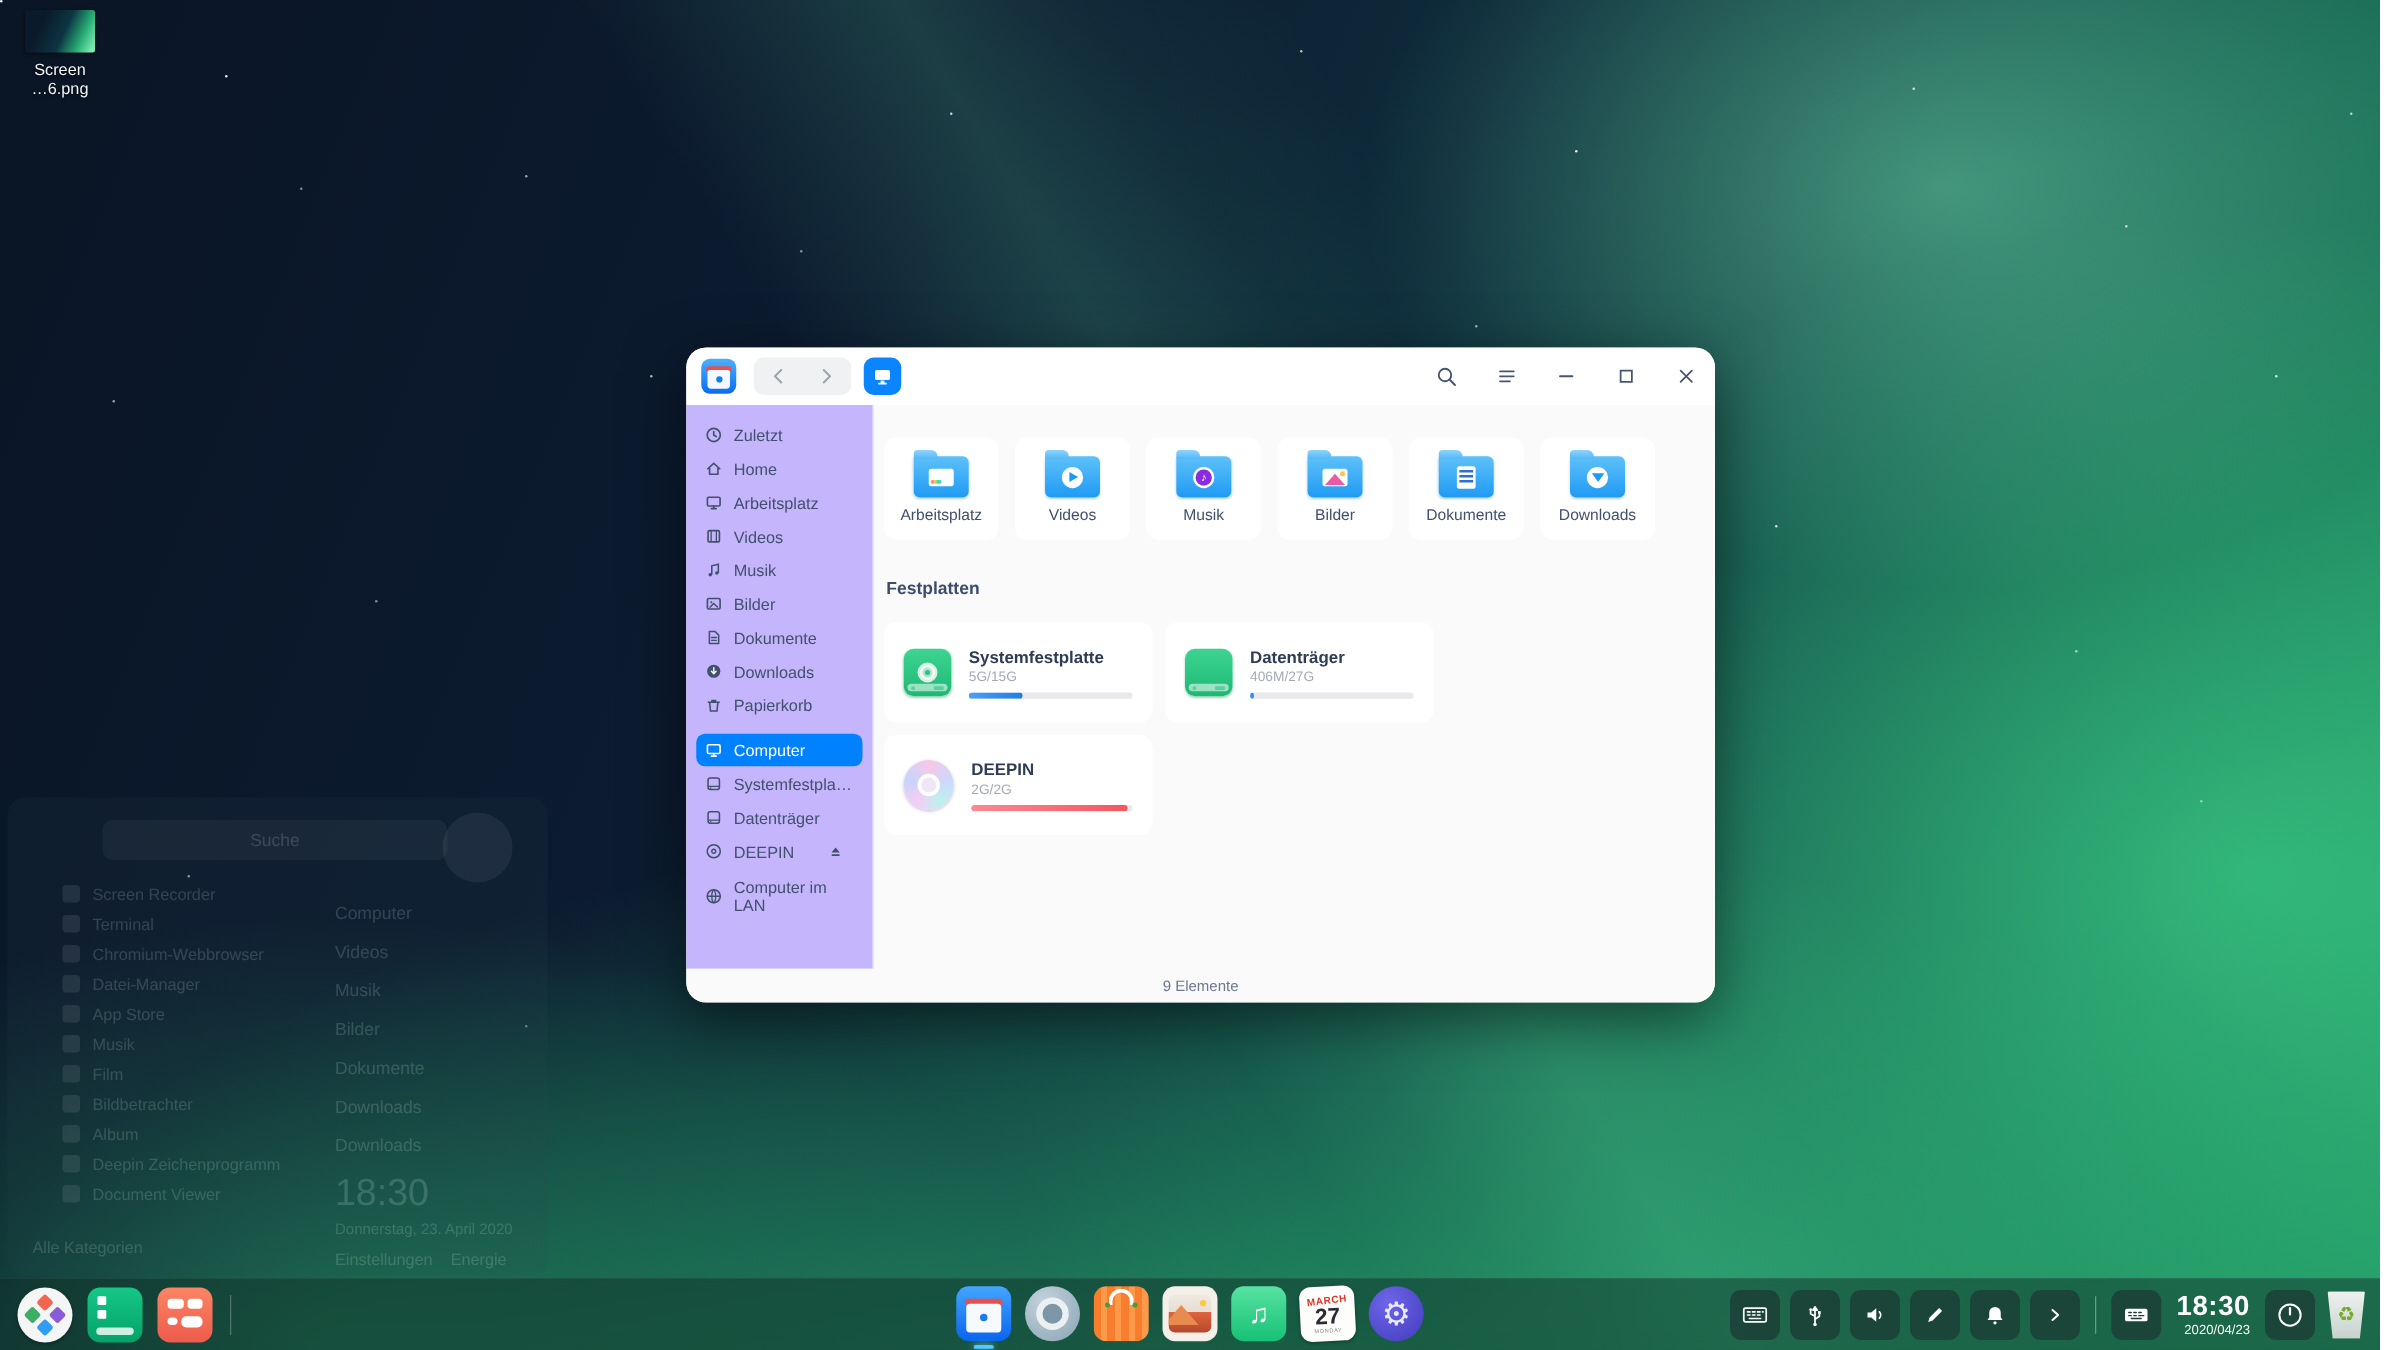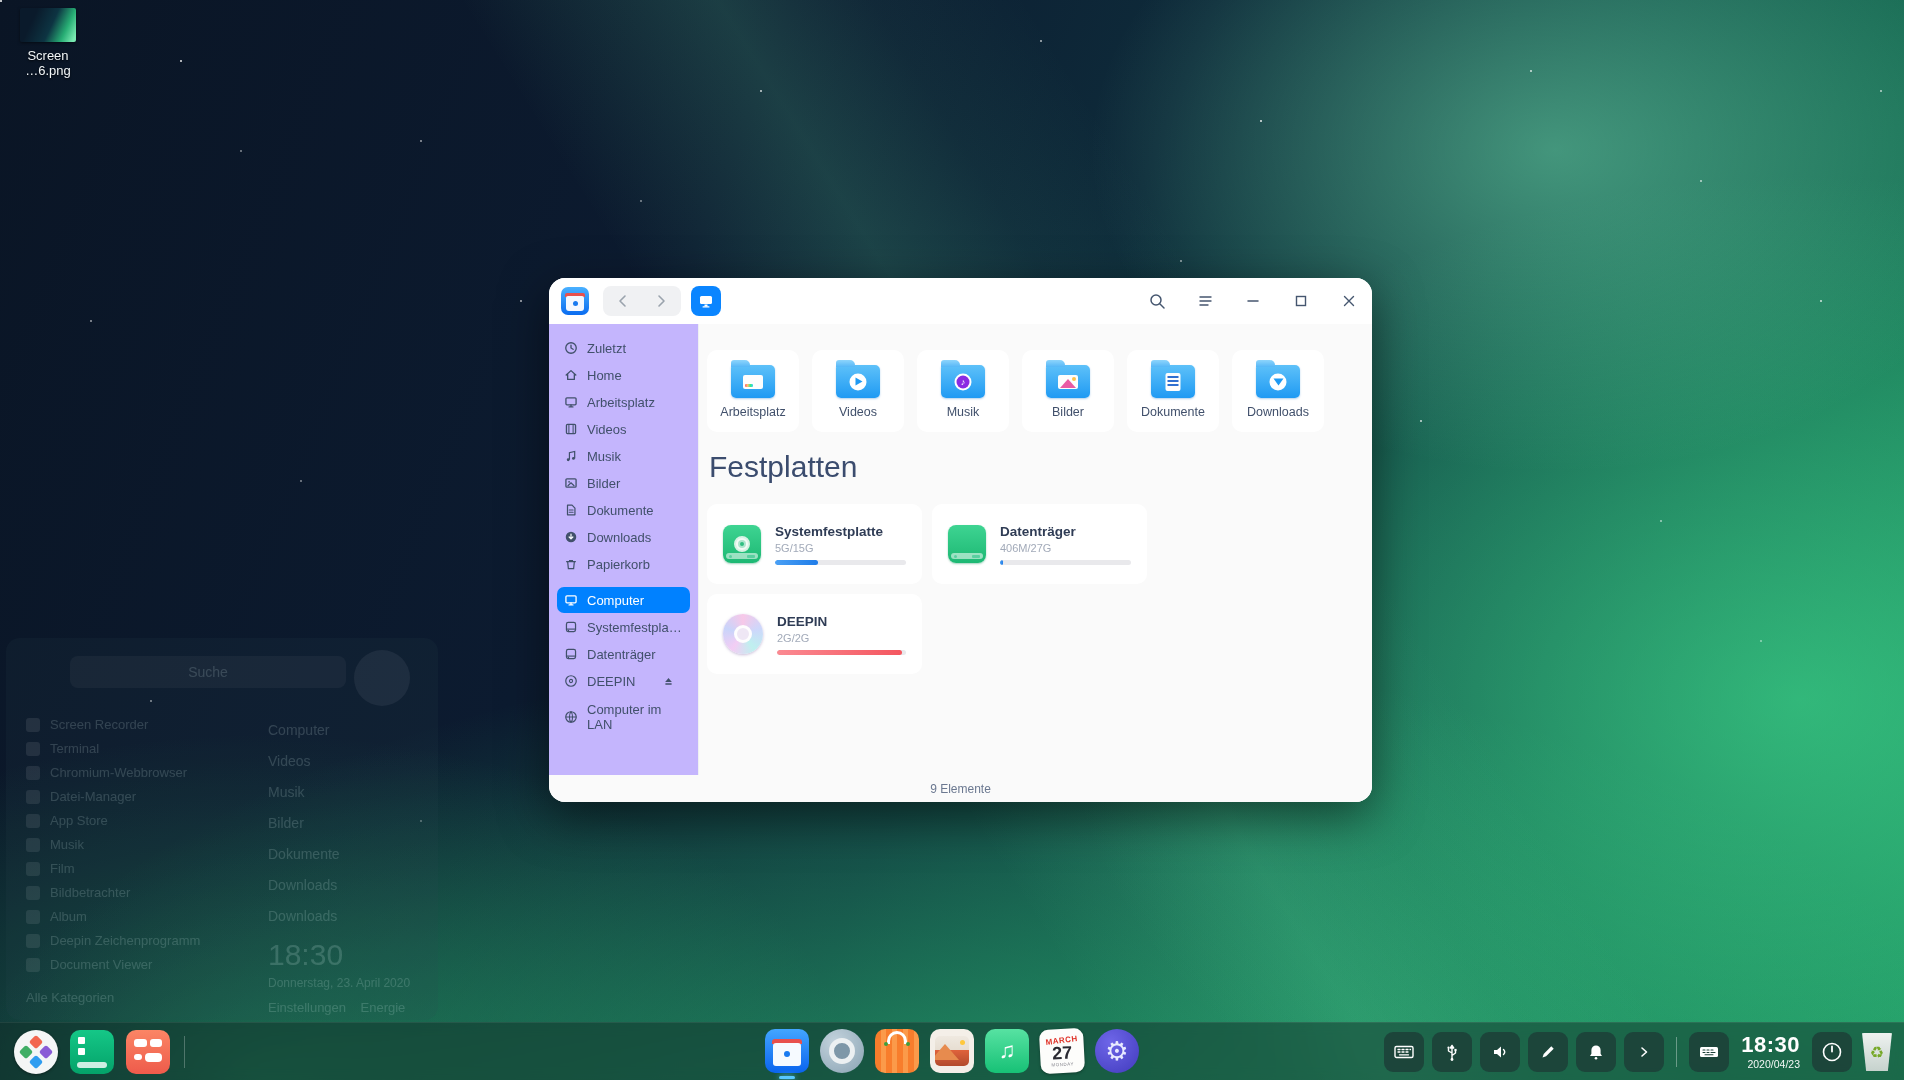--- a/index.html
+++ b/index.html
@@ -38,26 +38,26 @@
     width:56px; height:34px; margin:0 auto; border-radius:2px;
     background: linear-gradient(115deg, #0a1a2b 25%, #0d3442 55%, #27ad74 78%, #79eab2 95%);
     box-shadow: 0 1px 3px rgba(0,0,0,.5);
   }
   .desktop-file .flabel { margin-top:6px; font-size:13px; line-height:15px; color:#f2f6f8; text-shadow:0 1px 2px rgba(0,0,0,.8); }
 
   
   .ghost { position:absolute; left:6px; top:638px; width:432px; height:382px; border-radius:14px;
     background: rgba(45,75,80,0.22); opacity:.6; overflow:hidden; }
   .ghost, .ghost * { color: rgba(215,238,238,0.30); }
-  .ghost .gsearch { position:absolute; left:64px; top:18px; width:276px; height:32px; border-radius:8px;
+  .ghost .gsearch { position:absolute; left:76px; top:18px; width:276px; height:32px; border-radius:8px;
     background:rgba(255,255,255,0.07); font-size:14px; line-height:32px; text-align:center; }
   .ghost .gavatar { position:absolute; right:28px; top:12px; width:56px; height:56px; border-radius:50%;
     background:rgba(255,255,255,0.10); }
   .ghost .gapps { position:absolute; left:20px; top:70px; }
-  .ghost .gapp { display:flex; align-items:flex-end; height:24px; font-size:13px; }
+  .ghost .gapp { display:flex; align-items:flex-start; height:24px; font-size:13px;margin-left:24px; }
   .ghost .gico { width:14px; height:14px; border-radius:3px; background:rgba(255,255,255,0.15); margin-right:10px; flex:none; }
   .ghost .gshort { position:absolute; left:262px; top:84px; }
   .ghost .gshort div { height:31px; font-size:14px; }
   .ghost .gtime { position:absolute; left:262px; top:300px; font-size:30px; }
   .ghost .gdate { position:absolute; left:262px; top:338px; font-size:12px; white-space:nowrap; }
   .ghost .gfoot { position:absolute; left:262px; top:362px; font-size:13px; white-space:nowrap; }
   .ghost .gcat { position:absolute; left:20px; top:352px; font-size:13px; }
 
   
   .window { position:absolute; left:549px; top:278px; width:823px; height:524px;
@@ -80,21 +80,21 @@
   .side-item { display:flex; align-items:center; height:26px; margin:1px 8px; padding:0 7px; border-radius:7px;
     font-size:13px; color:#41506b; }
   .side-item svg { flex:none; margin-right:9px; }
   .side-item.selected { background:#0081ff; color:#ffffff; }
   .side-item .eject { margin-left:auto; }
   .side-gap { height:8px; }
 
   .content { flex:1; padding:4px 10px 0 8px; overflow:hidden; display:flex; flex-direction:column; }
   .sec-title { color:#3b4c6e; font-weight:400; }
   .t1 { font-size:26px; margin:22px 0 0 2px; }
-  .t2 { font-size:30px; margin:18px 0 0 2px; }
+  .t2 { font-size:14px; margin:30px 0 0 2px;font-weight:bold; }
 
   .folder-row { display:flex; gap:13px; margin-top:22px; }
   .folder-card { width:92px; height:82px; background:#ffffff; border-radius:10px;
     display:flex; flex-direction:column; align-items:center; justify-content:center; }
   .folder { position:relative; width:44px; height:33px; margin-top:2px; border-radius:3px 5px 5px 5px;
     background:linear-gradient(180deg,#5ec1f9 0%,#1f9af3 100%); box-shadow:0 1px 2px rgba(30,120,200,.35); }
   .folder::before { content:""; position:absolute; top:-5px; left:0; width:19px; height:7px; border-radius:3px 5px 0 0;
     background:linear-gradient(180deg,#8ed5fc,#56b7f7); }
   .folder .emb { position:absolute; left:50%; top:50%; transform:translate(-50%,-50%); }
   .emb-screen { width:20px; height:14px; background:#fdfdfd; border-radius:2px; position:relative; }

